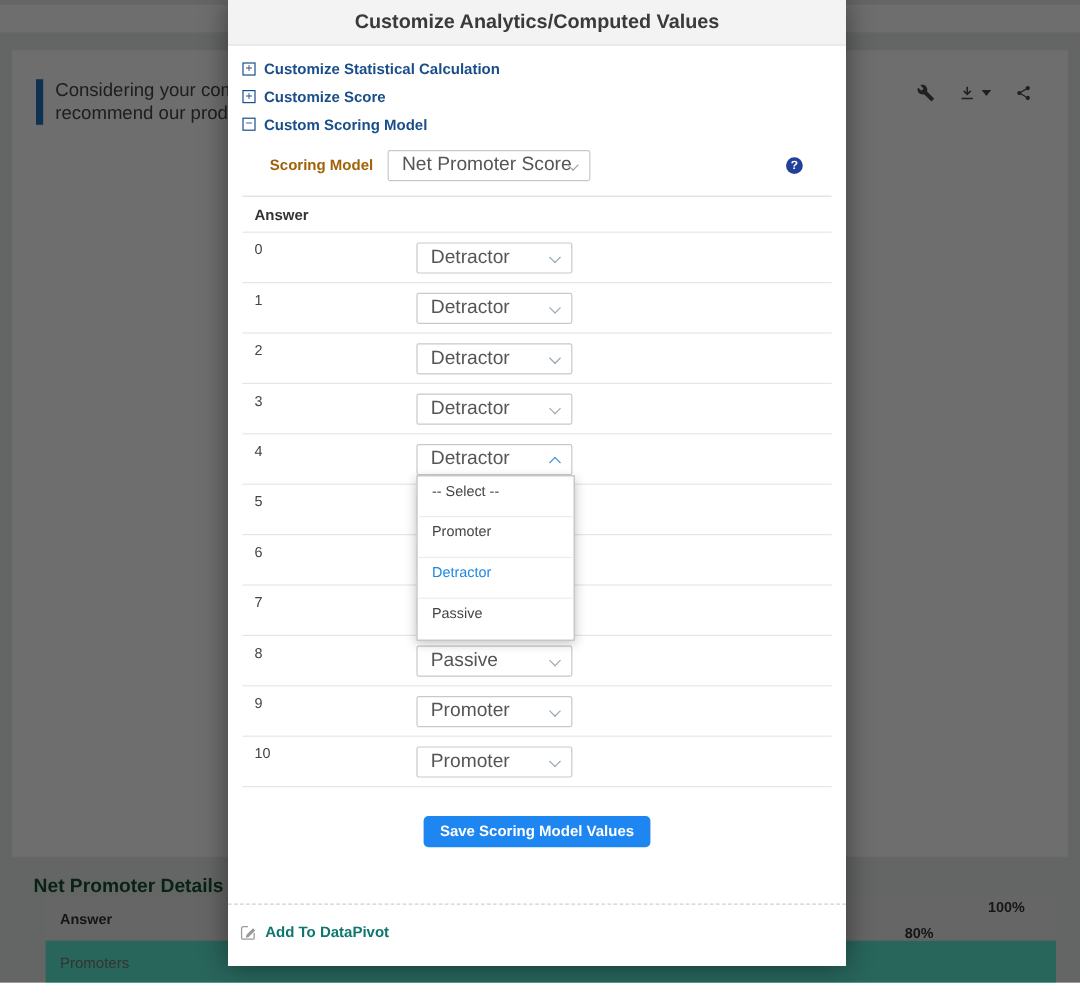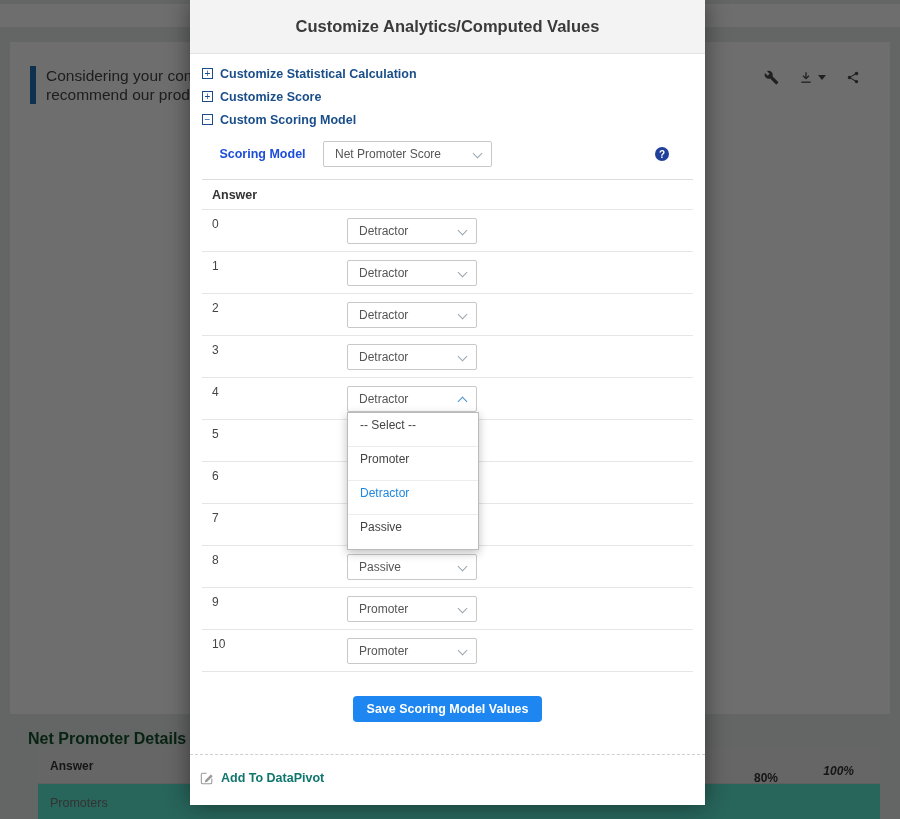--- a/index.html
+++ b/index.html
@@ -20,51 +20,51 @@
   .qtext { font-size: 15.5px; color: #464646; line-height: 19px; white-space: nowrap; }
   .card-tools { position: absolute; top: 28px; right: 30px; display: flex; align-items: center; gap: 20px; }
   .tool-btn { display: flex; align-items: center; gap: 5px; cursor: pointer; }
   .caret-down { width: 0; height: 0; border-left: 4px solid transparent; border-right: 4px solid transparent; border-top: 5px solid #4a4a4a; }
   .details-label { position: absolute; left: 28px; top: 730px; font-size: 16px; font-weight: bold; color: #14532d; }
   .details-table { position: absolute; left: 38px; top: 747px; width: 842px; }
   .dt-head { position: relative; height: 37px; background: #ededed; border-bottom: 1px solid #dcdcdc; }
   .dt-head span { font-size: 12px; font-weight: bold; color: #333; }
   .h-answer { position: absolute; left: 12px; top: 12px; }
   .h-80 { position: absolute; right: 102px; top: 24px; }
-  .h-100 { position: absolute; right: 26px; top: 17px; font-style: italic; }
+  .h-100 { position: absolute; right: 26px; top: 2px; }
   .dt-row { height: 36px; background: #5eead4; padding: 12px 0 0 12px; font-size: 12.5px; color: #777; }
 
   
   .overlay { position: absolute; inset: 0; background: rgba(0,0,0,0.57); z-index: 10; }
 
   
   .modal {
     position: absolute; left: 190px; top: 0; width: 515px; height: 805px;
     background: #fff; z-index: 20; display: flex; flex-direction: column;
     box-shadow: 0 0 22px rgba(0,0,0,0.45);
   }
   .modal-header {
-    height: 54px; background: #f3f3f3; border-bottom: 1px solid #e3e3e3;
+    height: 38px; background: #f3f3f3; border-bottom: 1px solid #e3e3e3;
     display: flex; align-items: center; justify-content: center;
   }
   .modal-title { font-size: 16.5px; font-weight: bold; color: #3a3a3a; }
   .modal-body { flex: 1; padding: 8px 12px 0; position: relative; }
 
   .section-row { display: flex; align-items: center; gap: 7px; height: 23px; cursor: pointer; text-align: right; }
   .section-label { color: #1a4e8a; font-weight: bold; font-size: 12.5px; }
   .sq { width: 11px; height: 11px; border: 1px solid #1a4e8a; color: #1a4e8a;
         display: flex; align-items: center; justify-content: center; font-size: 10px; line-height: 1; }
   .sq.plus::before { content: "+"; }
   .sq.minus::before { content: "\2212"; }
 
   .scoring-row { display: flex; align-items: center; margin-top: 10px; height: 26px; position: relative; }
-  .scoring-label { width: 97px; margin-left: 12px; text-align: center; font-size: 12.5px; font-weight: bold; color: #1d4ed8; }
+  .scoring-label { width: 97px; margin-left: 12px; text-align: right; font-size: 12.5px; font-weight: bold; color: #a16207; }
   .selbox {
     position: relative; height: 26px; border: 1px solid #c9c9c9; background: #fff;
-    border-radius: 2px; font-size: 12px; color: #555; line-height: 24px;
+    border-radius: 2px; font-size: 16px; color: #555; line-height: 24px;
     padding: 0 26px 0 11px; cursor: pointer; white-space: nowrap; overflow: hidden;
   }
   .scoring-sel { margin-left: 12px; width: 169px; }
   .chev {
     position: absolute; right: 10px; top: 8px; width: 7px; height: 7px;
     border-right: 1.5px solid #9aa7b0; border-bottom: 1.5px solid #9aa7b0;
   }
   .chev.down { transform: rotate(45deg); }
   .chev.up { transform: rotate(-135deg); top: 11px; border-color: #4a90d9; }
   .help-circle {

